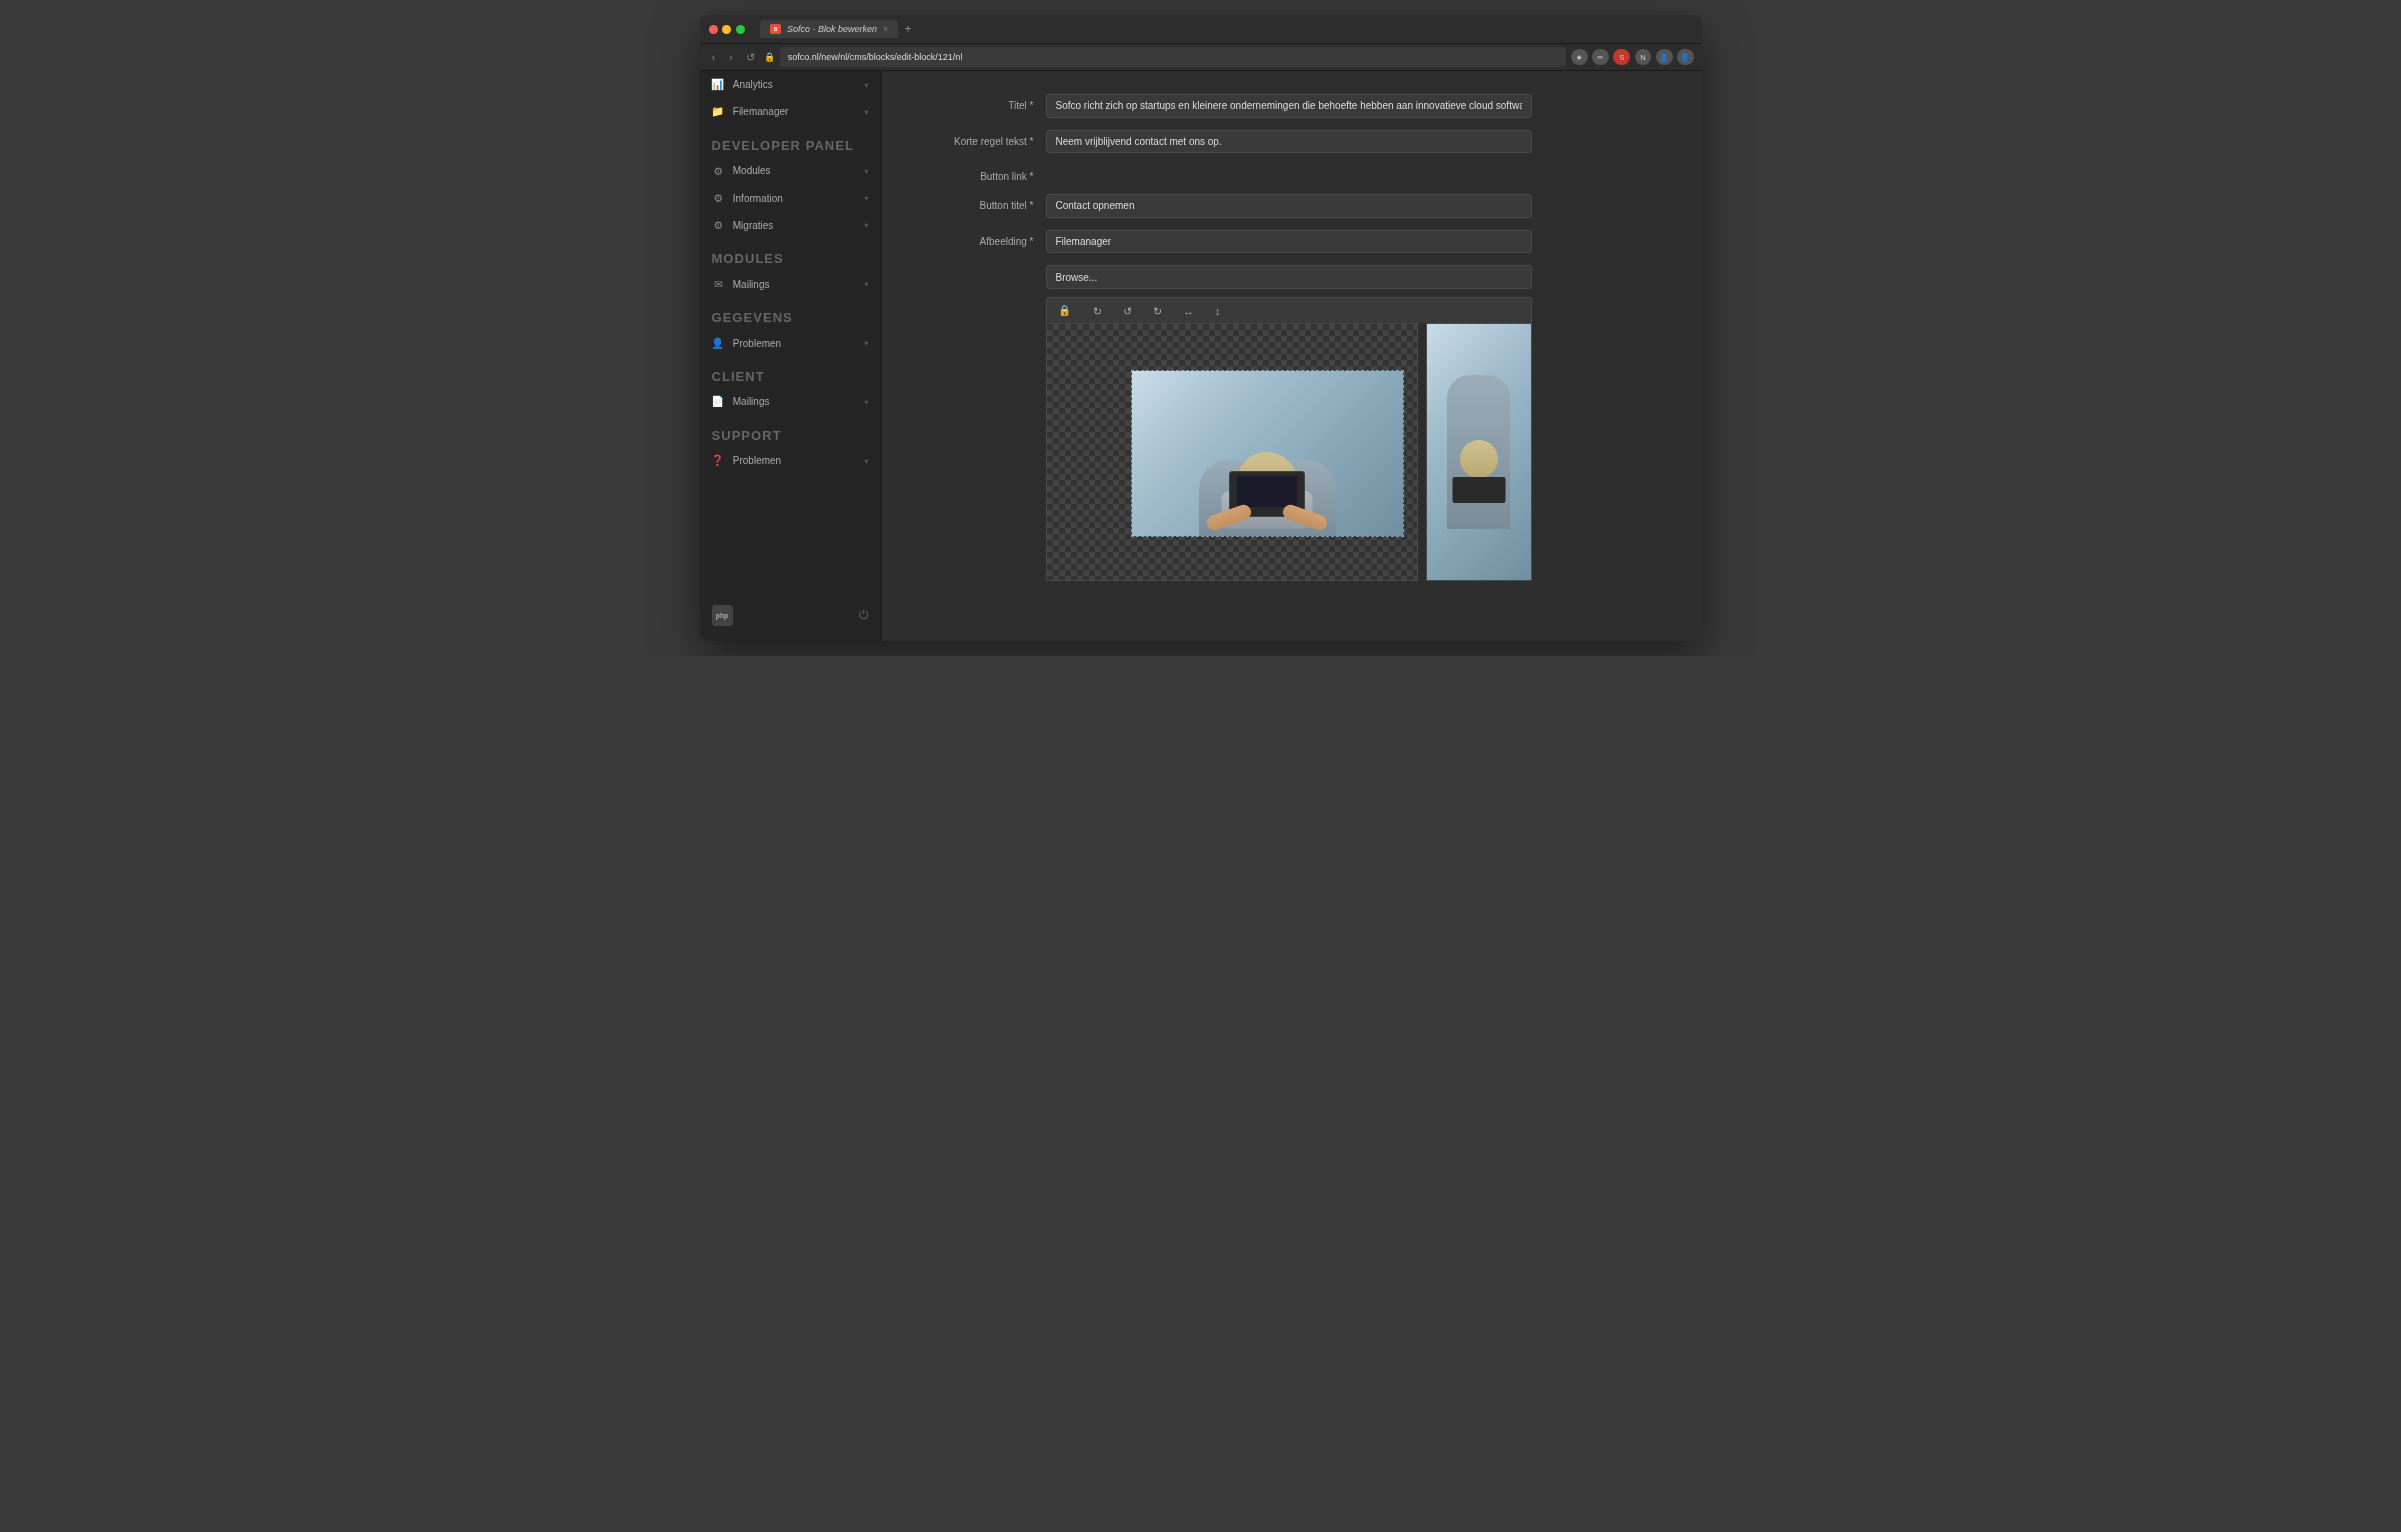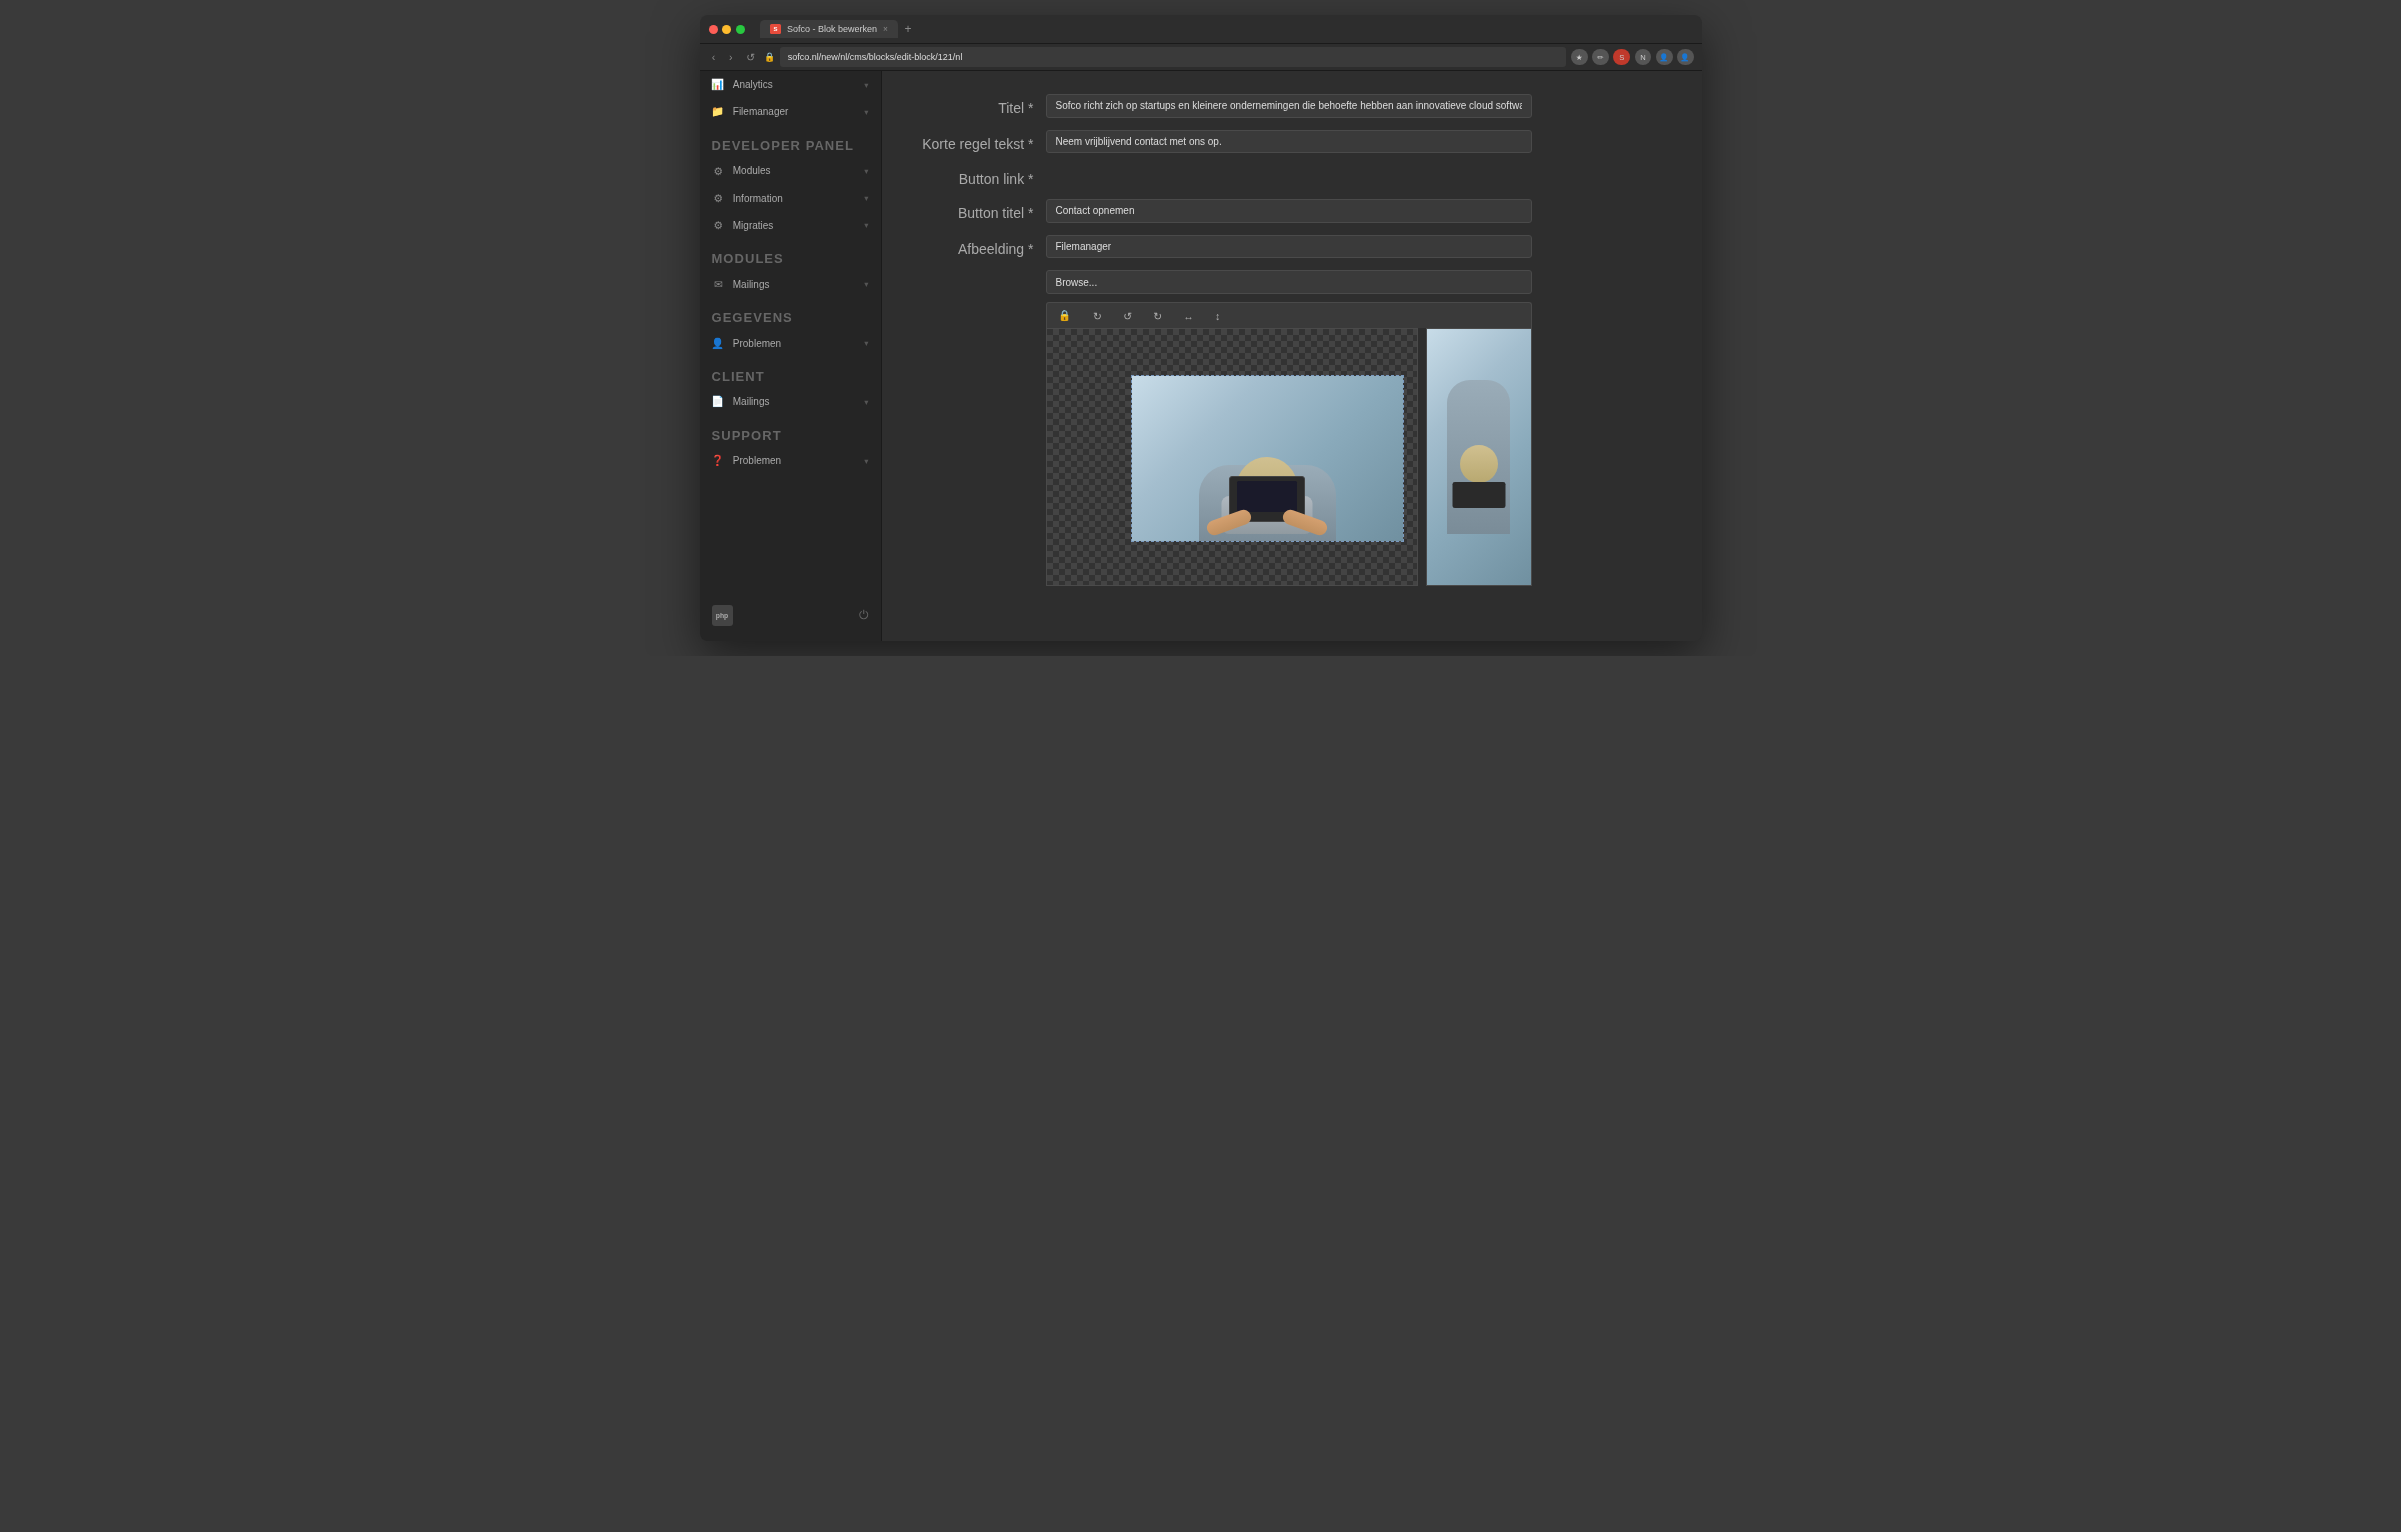--- a/index.html
+++ b/index.html
@@ -35,20 +35,21 @@
     }
     .tab {
       background: #3c3c3c;
       color: #ccc;
       padding: 3.8px 10.6px;
       border-radius: 4.6px 4.6px 0 0;
       font-size: 9px;
       display: flex;
       align-items: center;
       gap: 6px;
+      font-style: italic;
     }
     .tab-favicon {
       width: 10.6px; height: 10.6px;
       background: #e74c3c;
       border-radius: 1.5px;
       font-size: 6px;
       display: flex; align-items: center; justify-content: center;
       color: white; font-weight: bold;
     }
     .tab-close { color: #888; font-size: 8.4px; cursor: pointer; }
@@ -150,21 +151,21 @@
 
     .form-row {
       display: flex;
       align-items: flex-start;
       margin-bottom: 12px;
       gap: 12px;
     }
     .form-label {
       width: 122px;
       text-align: right;
-      font-size: 14px;
+      font-size: 10px;
       color: #aaa;
       padding-top: 6px;
       flex-shrink: 0;
     }
     .form-field {
       flex: 1;
       max-width: 486px;
     }
     .form-input {
       width: 100%;

